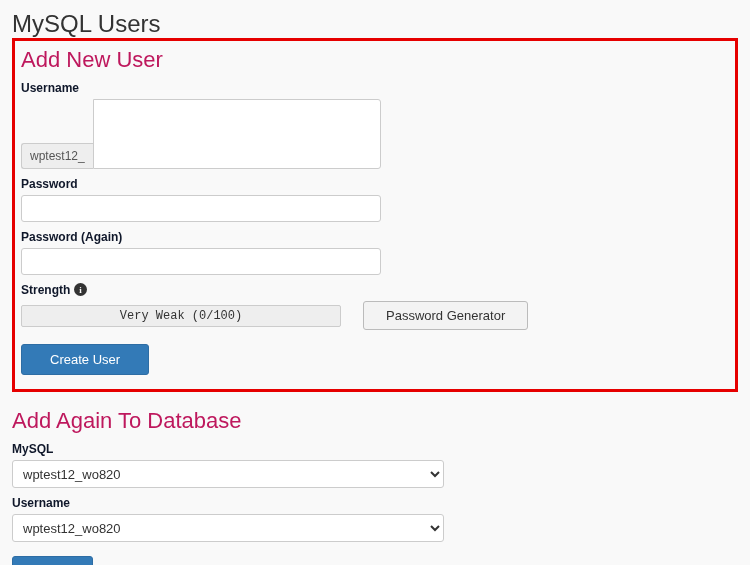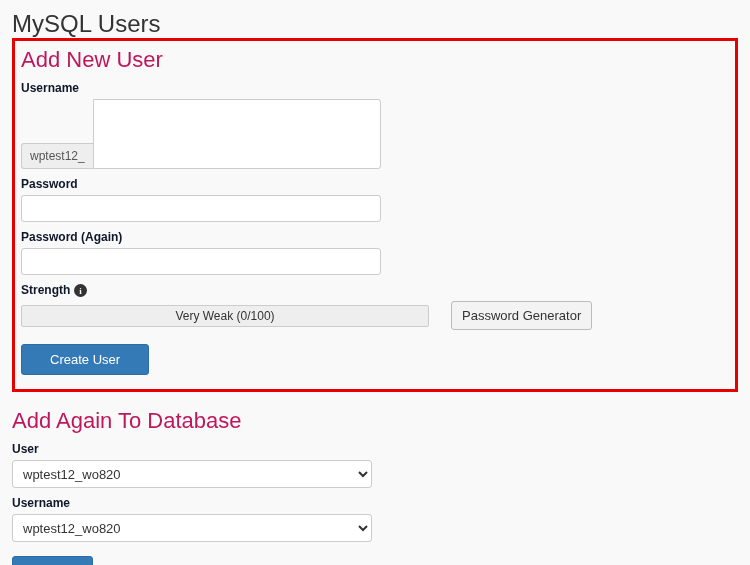--- a/index.html
+++ b/index.html
@@ -63,66 +63,67 @@
     background: #fff;
     color: #333;
   }
   .input-group input.text-input {
     flex: 1;
     border-radius: 0 3px 3px 0;
     width: auto;
   }
   select.select-input {
     height: 28px;
-    width: 360px;
+    width: 432px;
   }
   .strength-row {
     display: flex;
     align-items: center;
     gap: 22px;
     margin-top: 4px;
   }
   .strength-bar {
-    width: 408px;
+    width: 320px;
     border: 1px solid #ccc;
     background: #eee;
     text-align: center;
     font-size: 12px;
     padding: 3px 16px;
     color: #333;
     border-radius: 2px;
+    font-family: Liberation Mono, monospace;
   }
   .btn {
     display: inline-block;
     padding: 7px 28px;
     font-size: 13px;
     border-radius: 3px;
     cursor: pointer;
     border: 1px solid transparent;
   }
   .btn-default {
     background: #f3f3f3;
     border: 1px solid #bbb;
     color: #333;
-    padding: 6px 10px;
+    padding: 6px 22px;
   }
   .btn-primary {
     background: #337ab7;
     border: 1px solid #2e6da4;
     color: #fff;
   }
   .btn-block-top { margin-top: 14px; }
   hr.soft {
     border: none;
     border-top: 1px solid #ddd;
     margin: 10px 0 6px 0;
   }
   .strength-label-row {
     display: flex;
-    align-items: flex-end;
+    align-items: flex-start;
     gap: 4px;
     margin: 8px 0 4px 0;
   }
   .strength-label-row label.field-label { margin: 0; }
   .info-icon {
     width: 13px; height: 13px;
     fill: #333;
   }
 </style>
 </head>
@@ -157,21 +158,21 @@
   <div class="strength-row">
     <div class="strength-bar">Very Weak (0/100)</div>
     <button class="btn btn-default">Password Generator</button>
   </div>
 
   <button class="btn btn-primary btn-block-top">Create User</button>
 </div>
 
 <h2 class="section-title">Add Again To Database</h2>
 
-<label class="field-label">User</label>
+<label class="field-label">MySQL</label>
 <select class="select-input">
   <option>wptest12_wo820</option>
 </select>
 
 <label class="field-label">Username</label>
 <select class="select-input">
   <option>wptest12_wo820</option>
 </select>
 
 <div>

